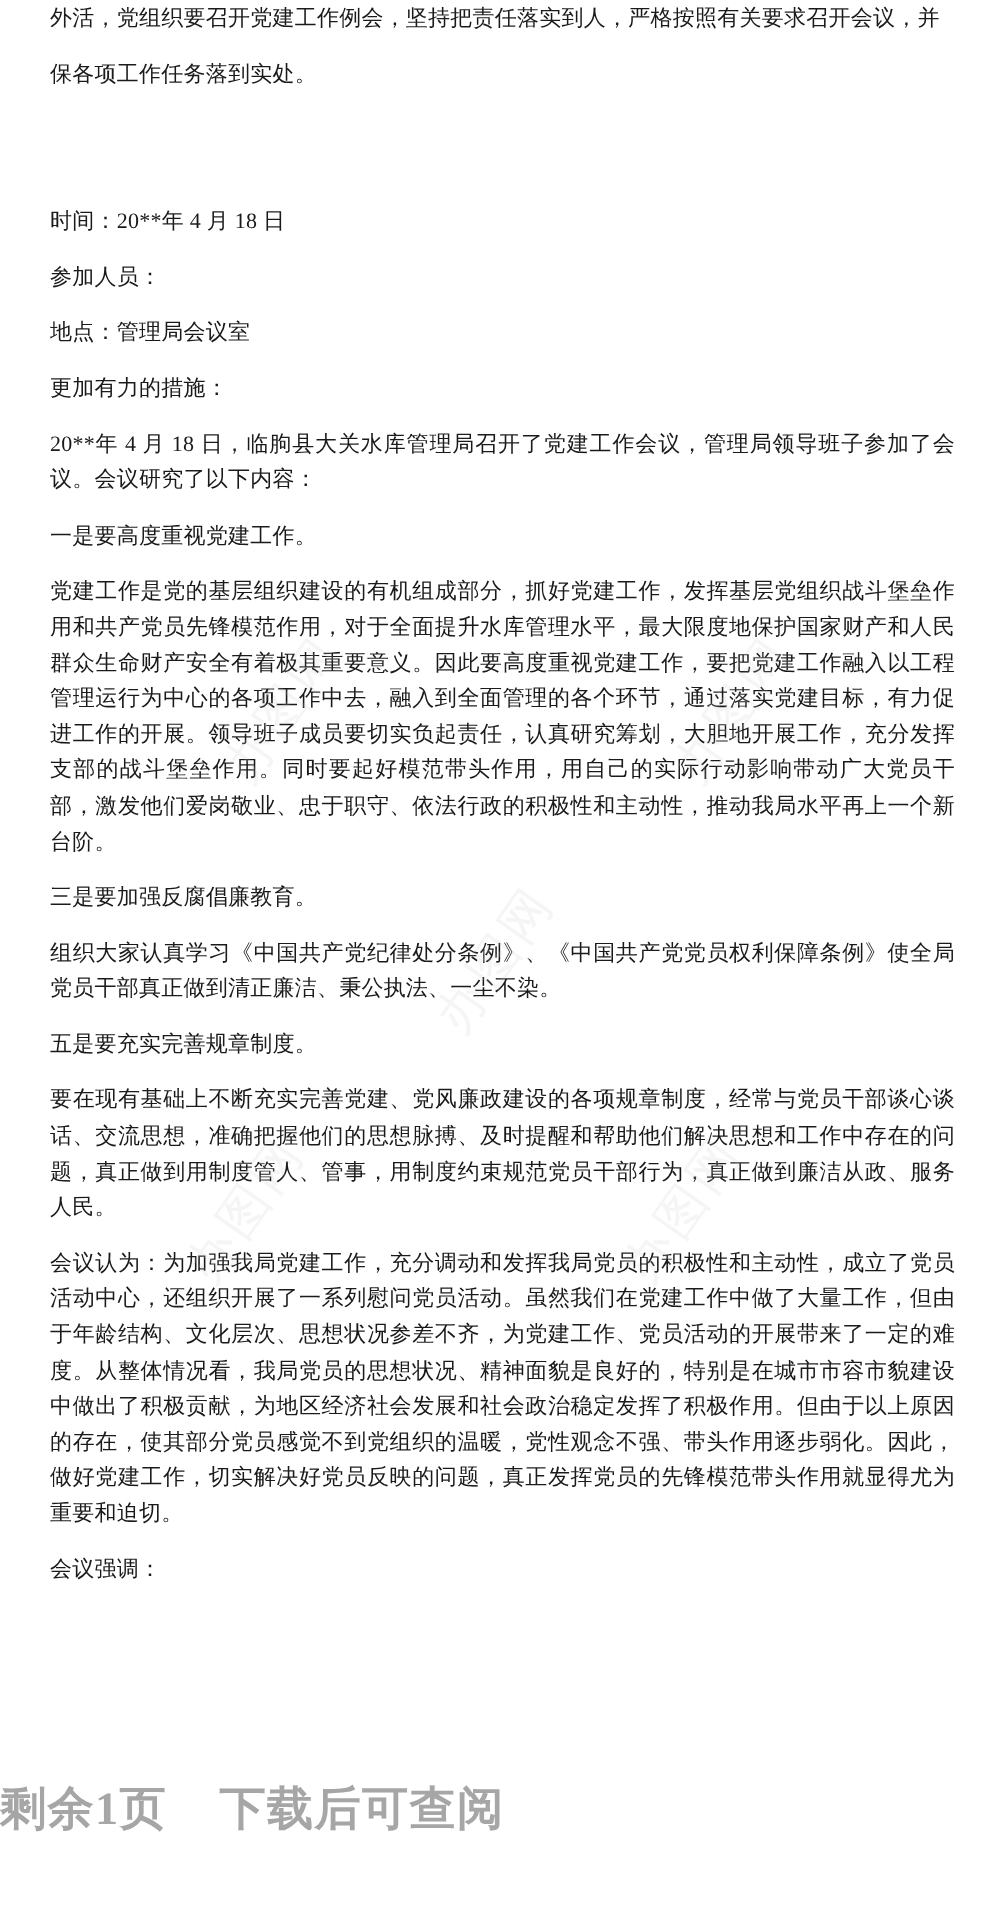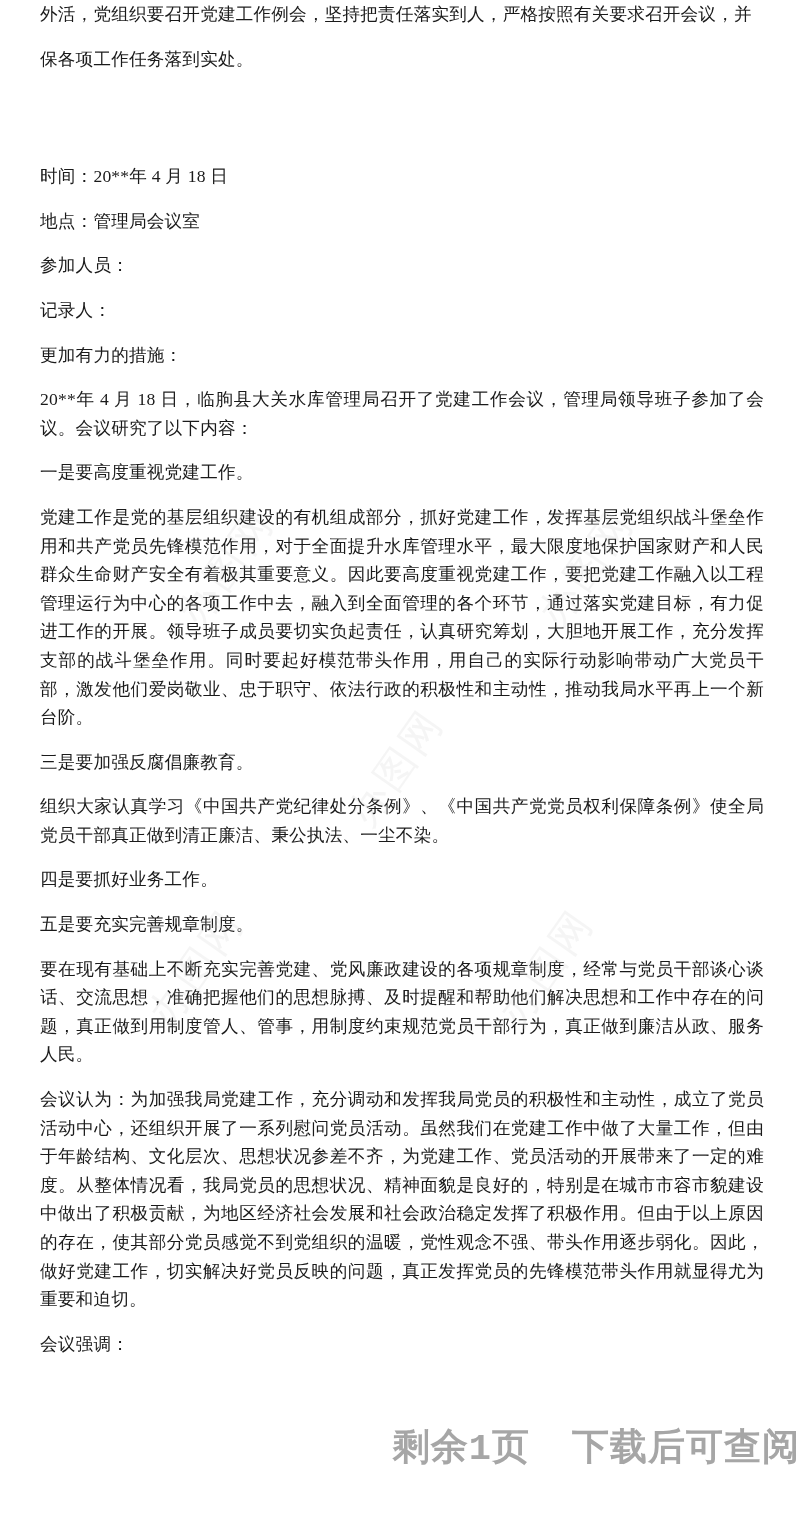--- a/index.html
+++ b/index.html
@@ -23,49 +23,46 @@
     font-size: 40px;
     color: rgba(200,200,200,0.18);
     transform: rotate(-55deg);
     pointer-events: none;
     letter-spacing: 4px;
   }
   .footer-cta {
     position: absolute;
     left: 0; right: 0;
     top: 1422px;
-    text-align: right;
-    font-family: Liberation Mono, monospace;
+    text-align: left;
+    font-family: Liberation Serif, serif;
     font-weight: bold;
     font-size: 37px;
     color: #a6a6a6;
     letter-spacing: 1px;
-    padding-left: 24px;
   }
   .footer-cta span { display: inline-block; }
   .footer-cta .sep { width: 42px; }
 </style>
 </head>
 <body>
 
 <div class="doc">
   <p>外活，党组织要召开党建工作例会，坚持把责任落实到人，严格按照有关要求召开会议，并</p>
   <p>保各项工作任务落到实处。</p>
   <div class="gap"></div>
   <p>时间：20**年 4 月 18 日</p>
+  <p>参加人员：</p>
   <p>地点：管理局会议室</p>
-  <p>参加人员：</p>
-  <p>记录人：</p>
   <p>更加有力的措施：</p>
   <p>20**年 4 月 18 日，临朐县大关水库管理局召开了党建工作会议，管理局领导班子参加了会议。会议研究了以下内容：</p>
   <p>一是要高度重视党建工作。</p>
   <p>党建工作是党的基层组织建设的有机组成部分，抓好党建工作，发挥基层党组织战斗堡垒作用和共产党员先锋模范作用，对于全面提升水库管理水平，最大限度地保护国家财产和人民群众生命财产安全有着极其重要意义。因此要高度重视党建工作，要把党建工作融入以工程管理运行为中心的各项工作中去，融入到全面管理的各个环节，通过落实党建目标，有力促进工作的开展。领导班子成员要切实负起责任，认真研究筹划，大胆地开展工作，充分发挥支部的战斗堡垒作用。同时要起好模范带头作用，用自己的实际行动影响带动广大党员干部，激发他们爱岗敬业、忠于职守、依法行政的积极性和主动性，推动我局水平再上一个新台阶。</p>
   <p>三是要加强反腐倡廉教育。</p>
   <p>组织大家认真学习《中国共产党纪律处分条例》、《中国共产党党员权利保障条例》使全局党员干部真正做到清正廉洁、秉公执法、一尘不染。</p>
-  <p>四是要抓好业务工作。</p>
   <p>五是要充实完善规章制度。</p>
   <p>要在现有基础上不断充实完善党建、党风廉政建设的各项规章制度，经常与党员干部谈心谈话、交流思想，准确把握他们的思想脉搏、及时提醒和帮助他们解决思想和工作中存在的问题，真正做到用制度管人、管事，用制度约束规范党员干部行为，真正做到廉洁从政、服务人民。</p>
   <p>会议认为：为加强我局党建工作，充分调动和发挥我局党员的积极性和主动性，成立了党员活动中心，还组织开展了一系列慰问党员活动。虽然我们在党建工作中做了大量工作，但由于年龄结构、文化层次、思想状况参差不齐，为党建工作、党员活动的开展带来了一定的难度。从整体情况看，我局党员的思想状况、精神面貌是良好的，特别是在城市市容市貌建设中做出了积极贡献，为地区经济社会发展和社会政治稳定发挥了积极作用。但由于以上原因的存在，使其部分党员感觉不到党组织的温暖，党性观念不强、带头作用逐步弱化。因此，做好党建工作，切实解决好党员反映的问题，真正发挥党员的先锋模范带头作用就显得尤为重要和迫切。</p>
   <p>会议强调：</p>
 </div>
 
 <div class="watermark" style="left:160px; top:540px;">办图网</div>
 <div class="watermark" style="left:520px; top:540px;">办图网</div>
 <div class="watermark" style="left:330px; top:740px;">办图网</div>
 <div class="watermark" style="left:130px; top:940px;">办图网</div>

